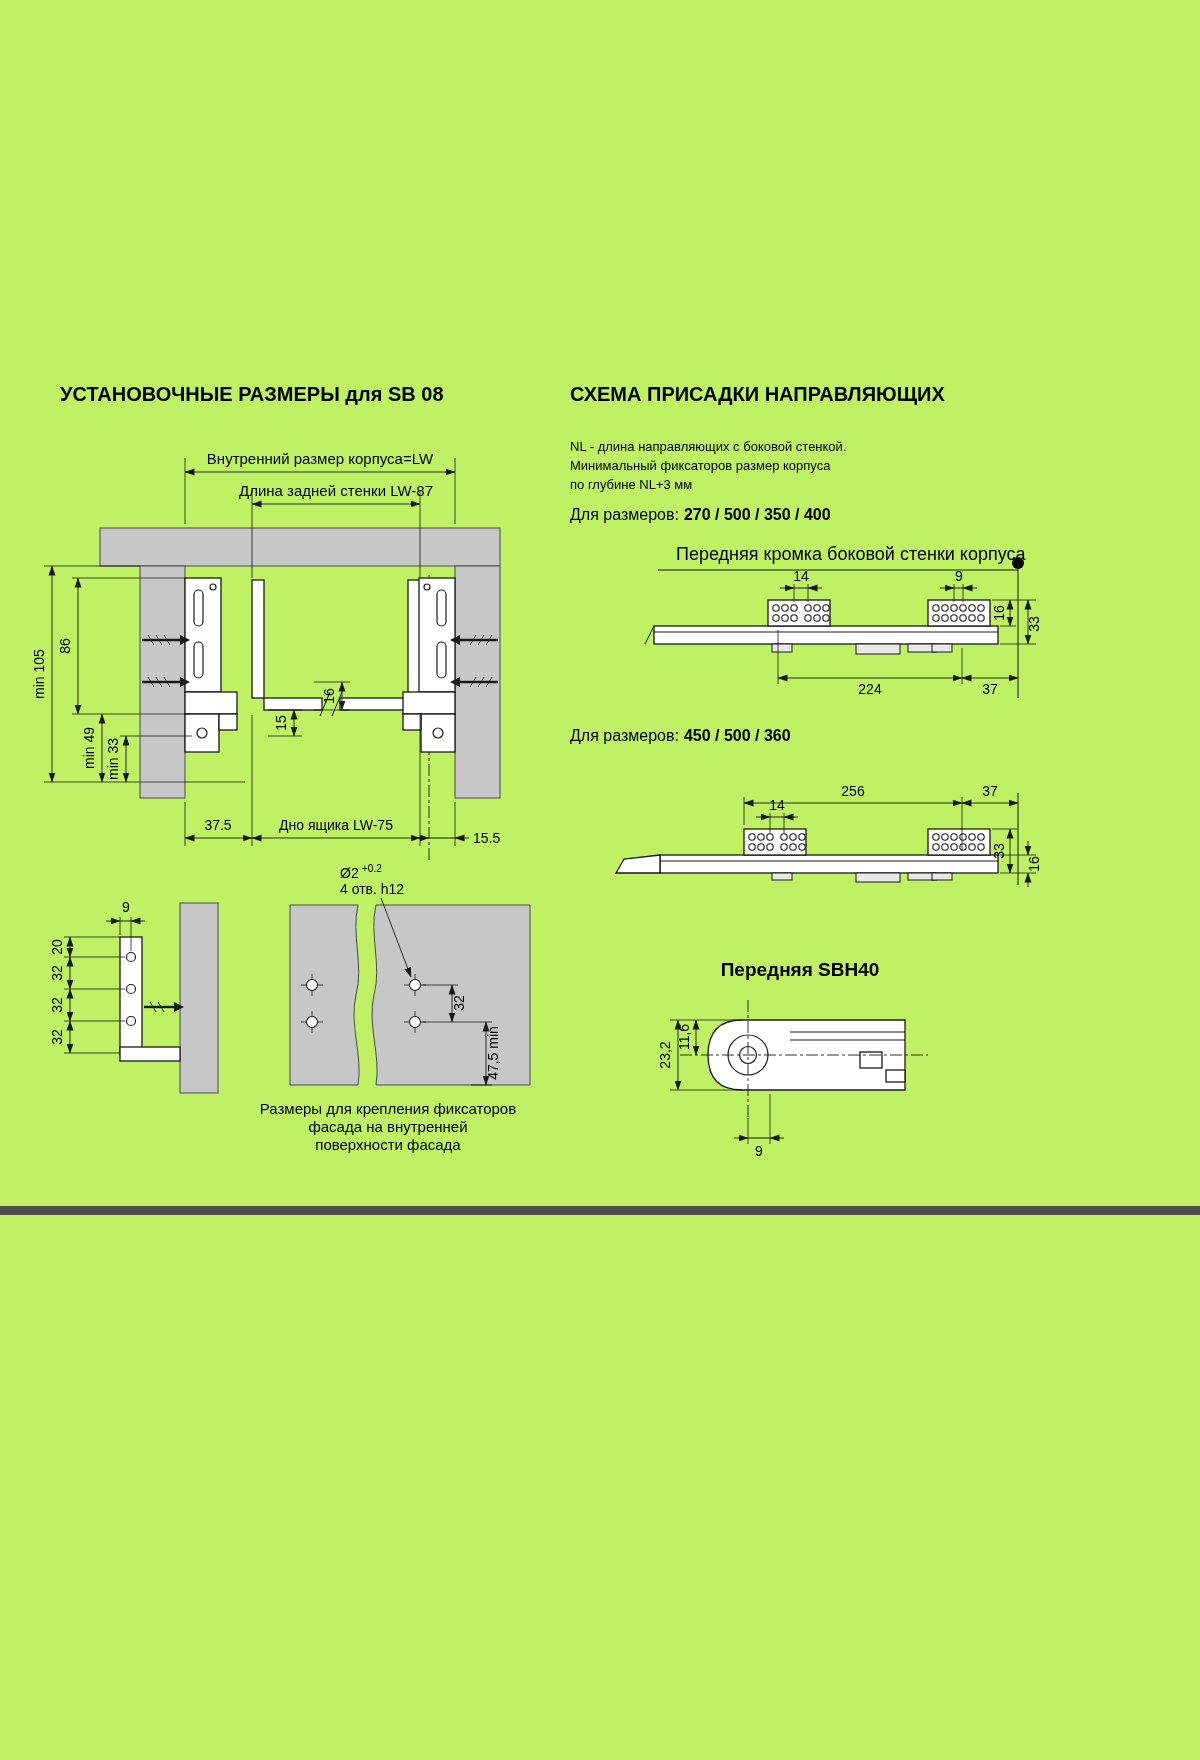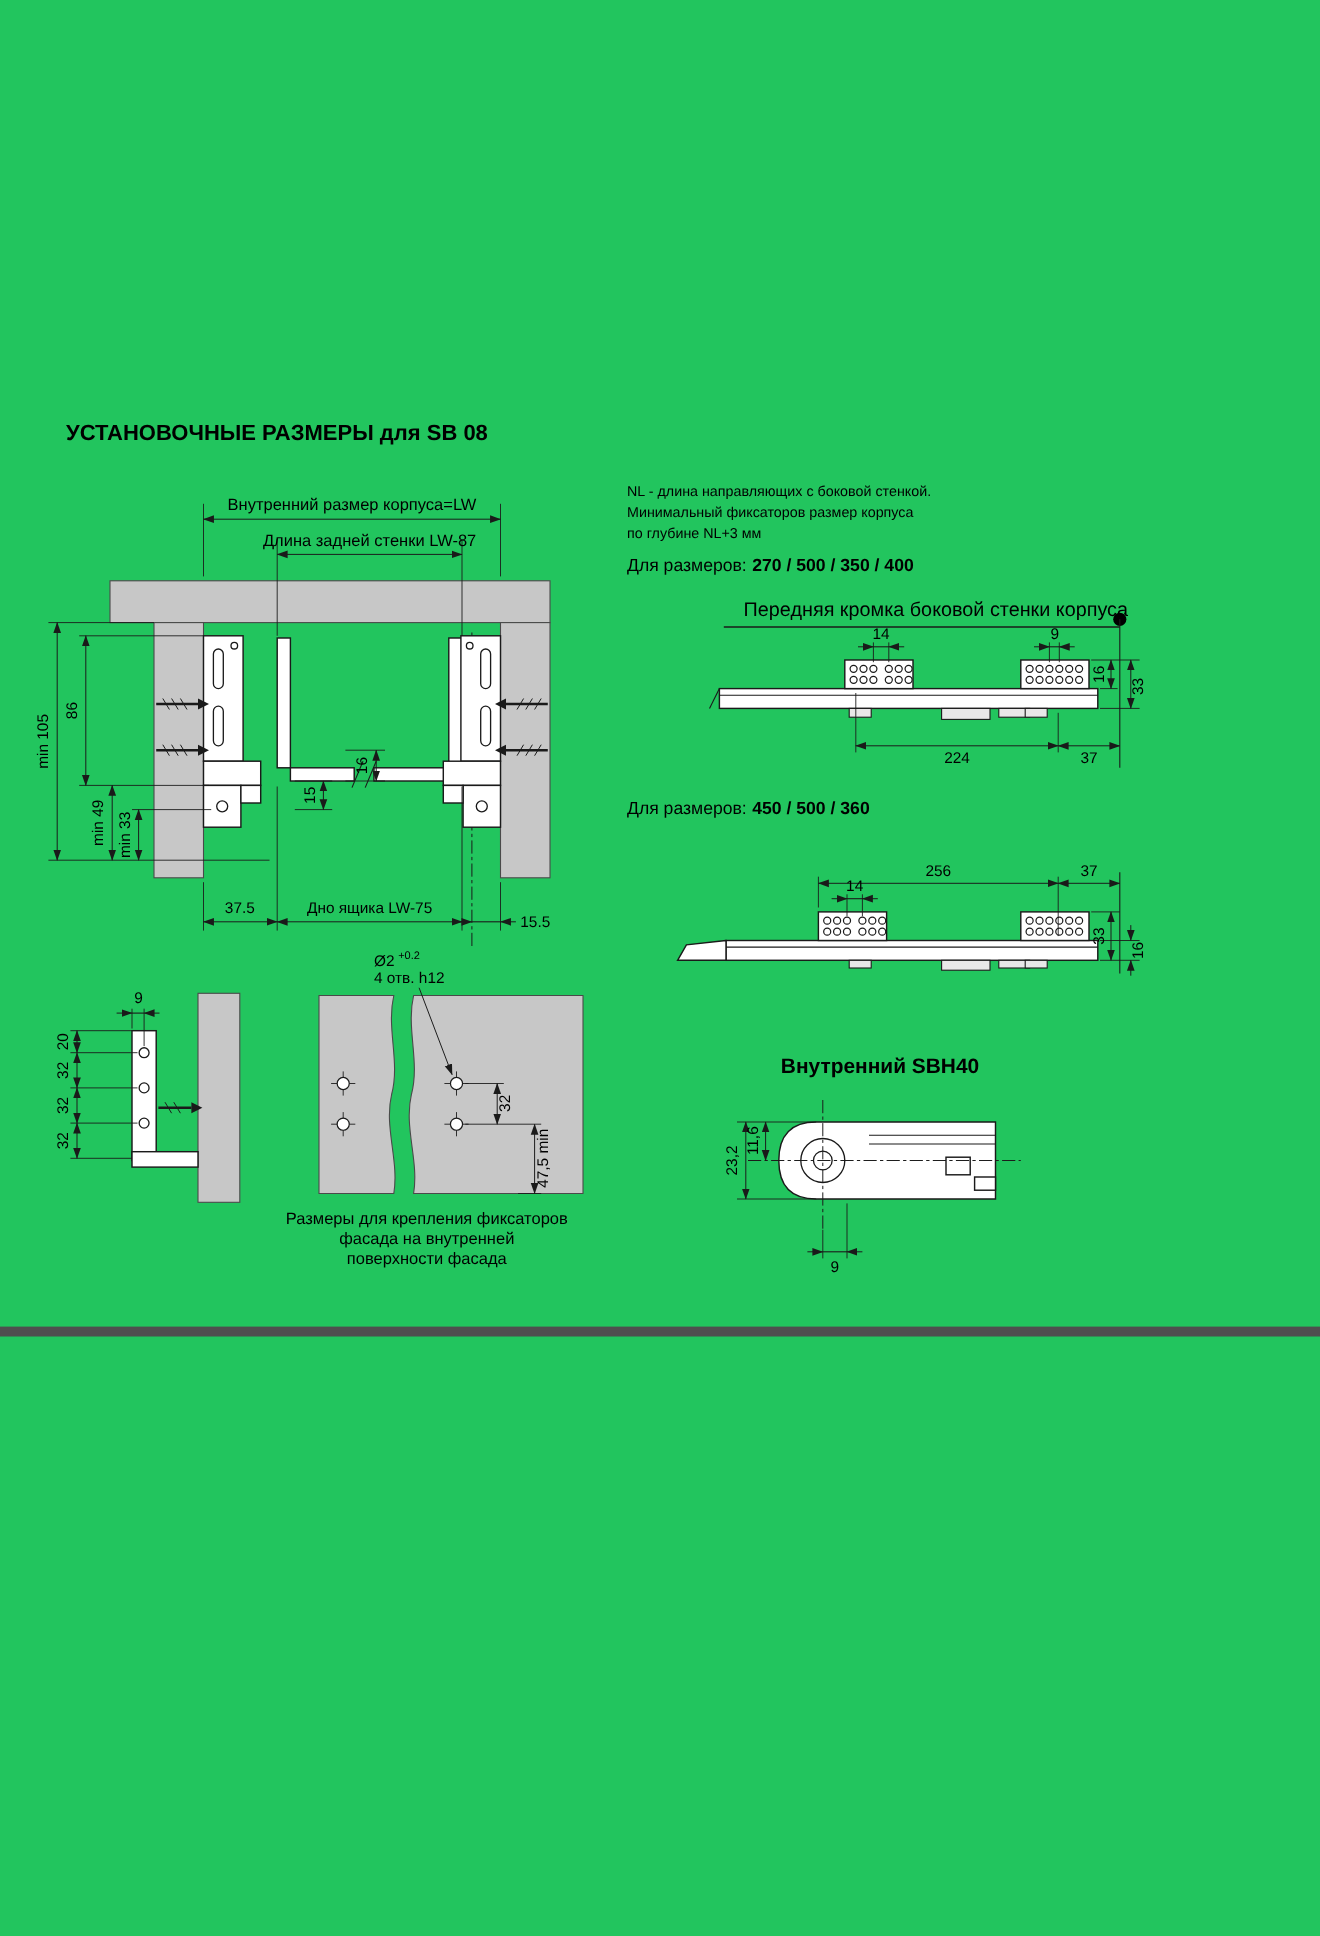--- a/index.html
+++ b/index.html
@@ -1,17 +1,17 @@
 <!DOCTYPE html>
 <html style="--panel-gray: #c7c7c7; --divider-bar: #4f4f4f;"><head>
 <meta charset="utf-8">
 <style>
 *{margin:0;padding:0;box-sizing:border-box}
 body{background:#fff}
-.page{position:relative;width:1200px;height:1760px;background:#22c55e;font-family:"Liberation Sans",sans-serif;color:#000;overflow:hidden}
+.page{position:relative;width:1200px;height:1760px;background:#bef264;font-family:"Liberation Sans",sans-serif;color:#000;overflow:hidden}
 .sec-title{position:absolute;font-size:20px;font-weight:bold;white-space:nowrap}
 .note{position:absolute;left:570px;top:437px;font-size:13px;line-height:19px}
 .sizes{position:absolute;left:570px;font-size:16px;white-space:nowrap}
 .sizes b{margin-left:5px}
 .front-edge{position:absolute;left:676px;top:544px;font-size:18px;white-space:nowrap}
 .caption{position:absolute;font-size:15px;line-height:18px;text-align:center}
 .holder-title{position:absolute;left:620px;top:959px;width:360px;text-align:center;font-size:19px;font-weight:bold}
 .bottom-bar{position:absolute;left:0;top:1206px;width:1200px;height:9px;background:var(--divider-bar,#4f4f4f)}
 svg{position:absolute;overflow:visible}
 .panel{fill:var(--panel-gray,#c7c7c7);stroke:#4a4a4a;stroke-width:1}
@@ -29,20 +29,21 @@
 .dtl{font-size:15px;fill:#000}
 .scr{stroke:#1a1a1a;stroke-width:2.4}
 .thr{stroke:#1a1a1a;stroke-width:0.9}
 </style>
 </head>
 <body>
 
 <div class="page">
 
   <div class="sec-title" style="left:60px;top:383px">УСТАНОВОЧНЫЕ РАЗМЕРЫ для SB 08</div>
+  <div class="sec-title" style="left:570px;top:383px">СХЕМА ПРИСАДКИ НАПРАВЛЯЮЩИХ</div>
 
   <div class="note">
     <div>NL - длина направляющих с боковой стенкой.</div>
     <div>Минимальный фиксаторов размер корпуса</div>
     <div>по глубине NL+3 мм</div>
   </div>
 
   <div class="sizes" style="top:506px">
     <span>Для размеров:</span><b>270 / 500 / 350 / 400</b>
   </div>
@@ -380,21 +381,21 @@
       <line class="ext" x1="442" y1="100" x2="478" y2="100"></line>
       <line class="ext" x1="442" y1="118" x2="478" y2="118"></line>
       <line class="dim" x1="452" y1="74" x2="452" y2="118"></line>
       <text class="dt" x="446" y="96" text-anchor="middle" transform="rotate(-90 446 96)">33</text>
       <line class="dima" x1="470" y1="86" x2="470" y2="100"></line>
       <line class="dima" x1="470" y1="132" x2="470" y2="118"></line>
       <text class="dt" x="481" y="109" text-anchor="middle" transform="rotate(-90 481 109)">16</text>
     </g>
   </svg>
 
-  <div class="holder-title">Внутренний SBH40</div>
+  <div class="holder-title">Передняя SBH40</div>
 
   <svg style="left:620px;top:982px" width="360" height="185" viewBox="0 0 360 185">
     <g>
       <path class="part" d="M285,38 H122 Q88,38 88,73 Q88,108 122,108 H285 Z"></path>
       <line class="ln2" x1="170" y1="50" x2="285" y2="50"></line>
       <line class="ln2" x1="170" y1="58" x2="285" y2="58"></line>
       <rect class="part" x="240" y="70" width="22" height="16"></rect>
       <rect class="part" x="266" y="88" width="19" height="12"></rect>
       <circle class="slot" cx="128" cy="73" r="20"></circle>
       <circle class="slot" cx="128" cy="73" r="8.5"></circle>

